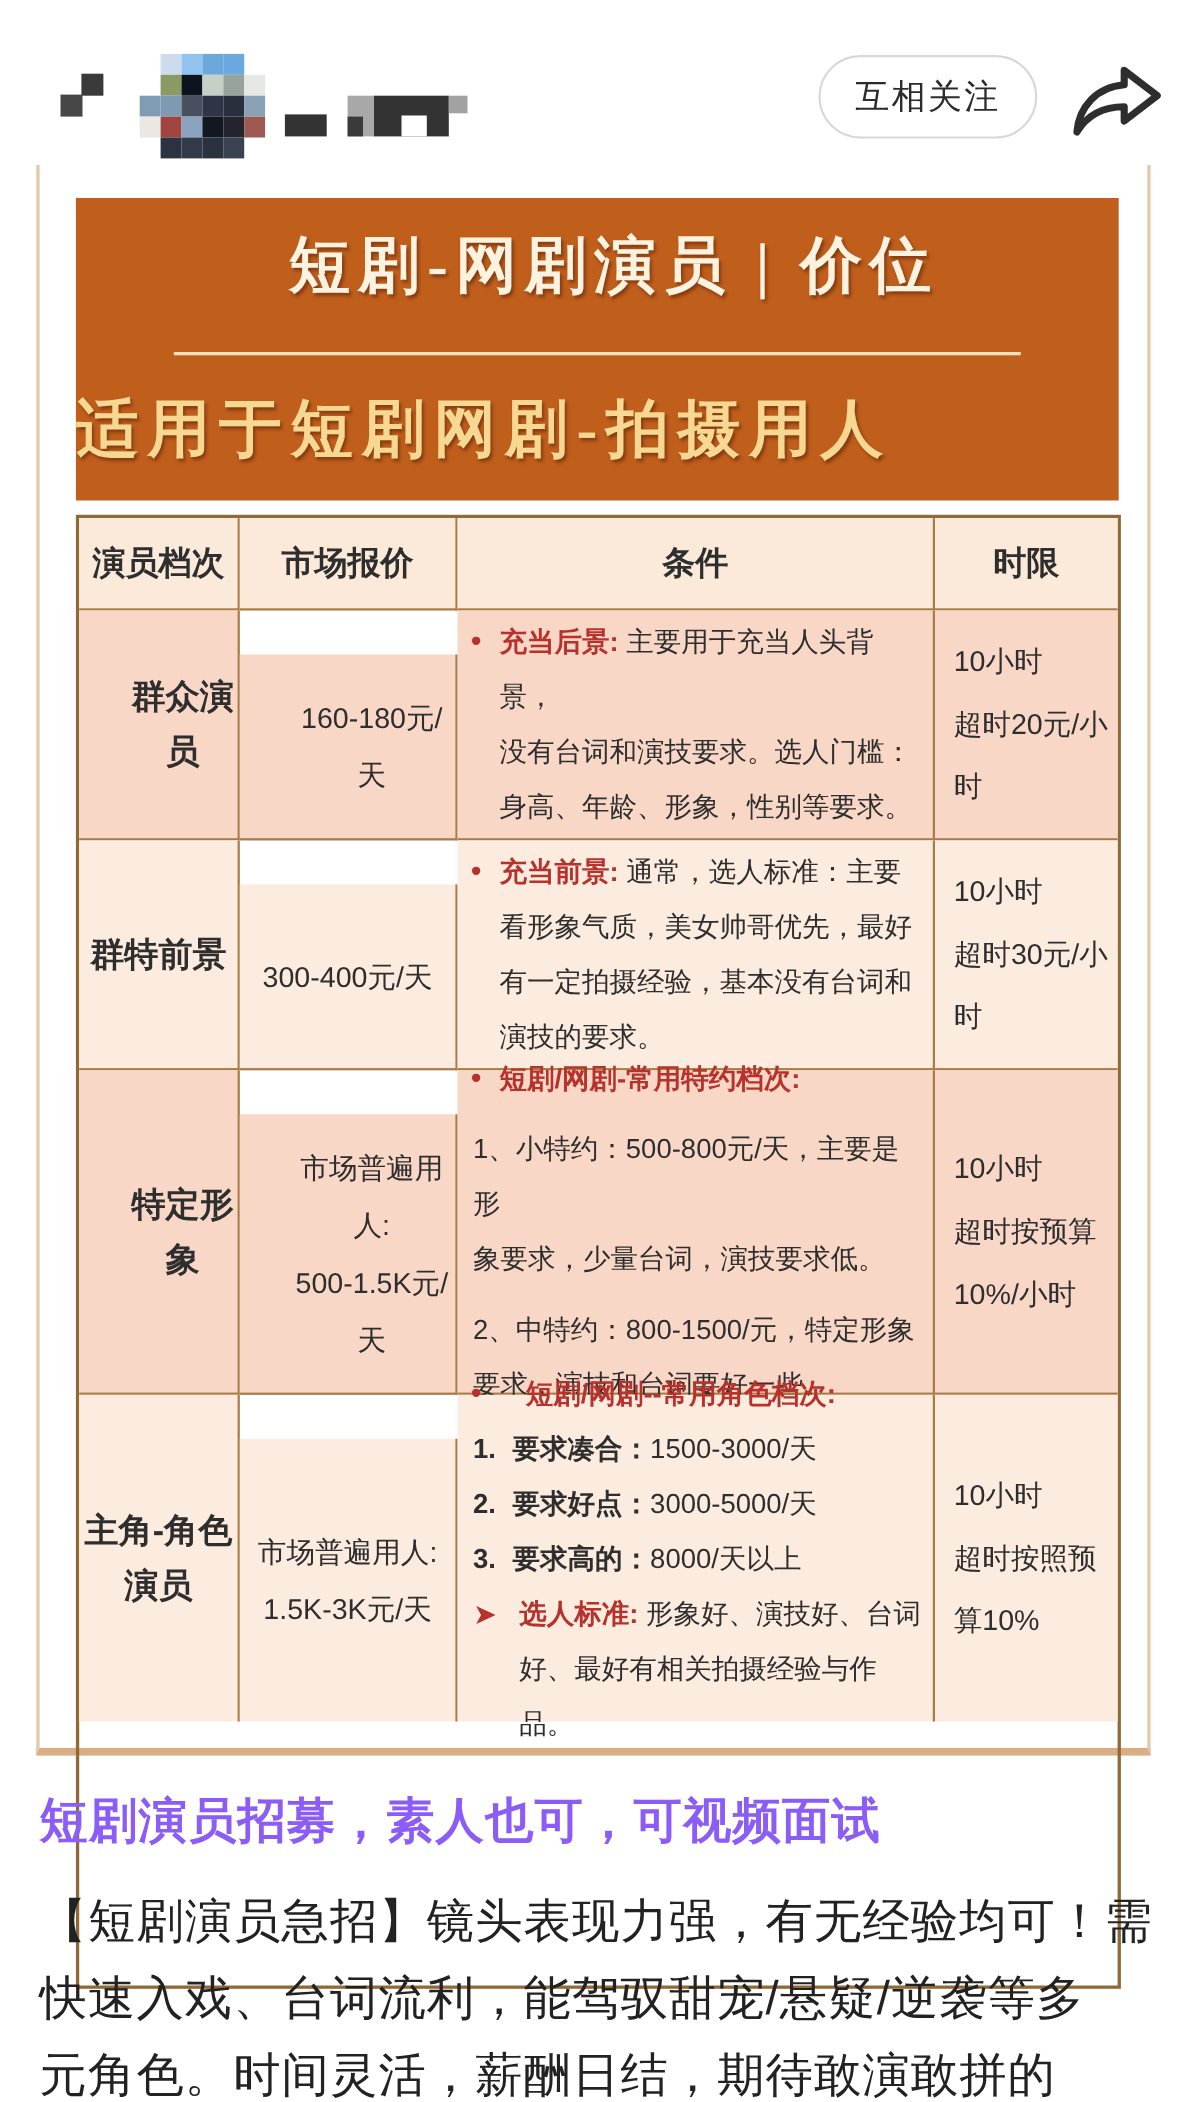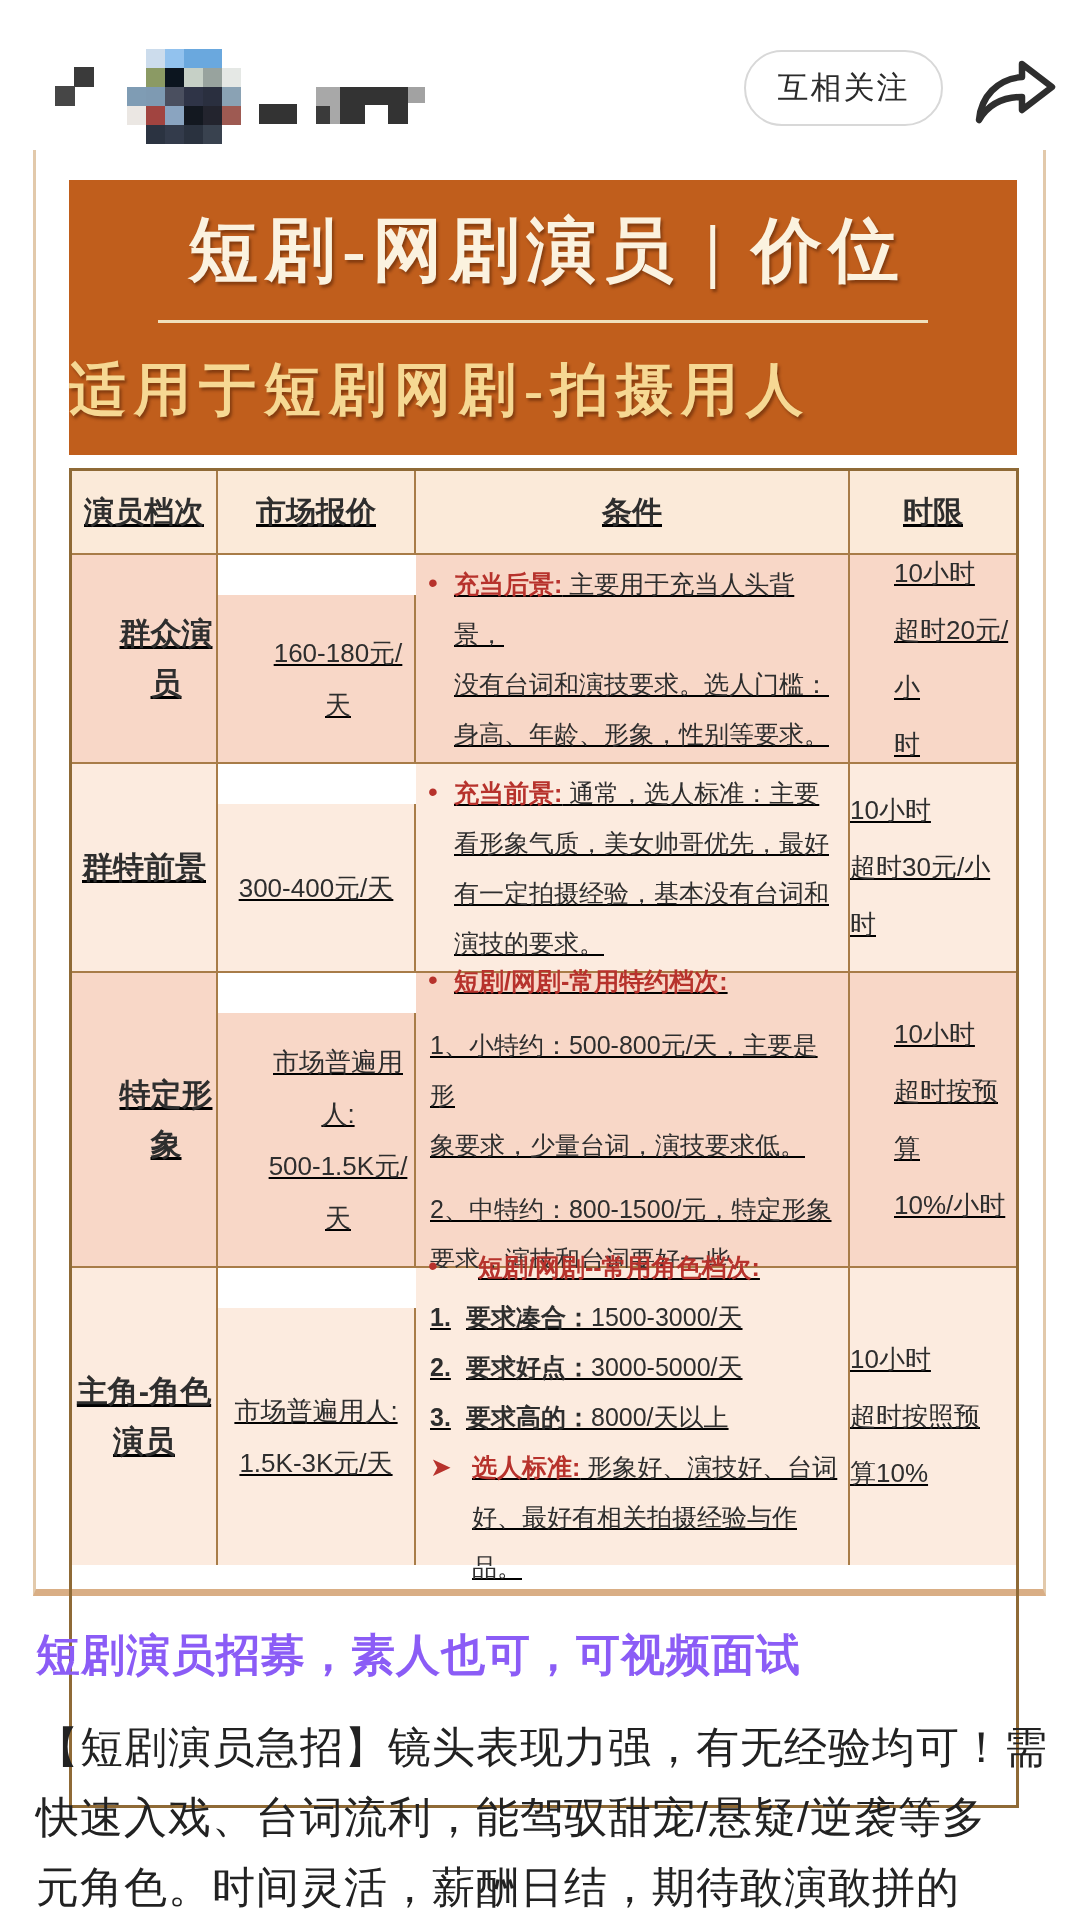--- a/index.html
+++ b/index.html
@@ -19,46 +19,46 @@
 
   
   .card { position:absolute; left:33px; top:150px; width:1013px; height:1446px;
           background:#ffffff;
           border-left:3px solid var(--card-border-side);
           border-right:3px solid var(--card-border-side);
           border-bottom:7px solid var(--card-border-bottom); }
 
   .banner { position:absolute; left:33px; top:30px; width:948px; height:275px;
             background:var(--banner-bg); font-family:"Liberation Serif", serif; }
-  .banner-title { position:absolute; left:4px; top:24px; width:100%; text-align:center;
-                  font-size:70px; font-weight:700; color:var(--banner-title);
+  .banner-title { position:absolute; left:15px; top:24px; width:100%; text-align:center;
+                  font-size:56px; font-weight:700; color:var(--banner-title);
                   letter-spacing:7px; text-shadow:2px 3px 3px rgba(60,20,0,.45); }
   .banner-divider { position:absolute; left:89px; top:140px; width:770px; height:3px;
                     background:var(--banner-divider); }
   .banner-sub { position:absolute; left:0; top:172px; width:100%; 
                 font-size:57px; font-weight:700; color:var(--banner-subtitle);
                 letter-spacing:8px; text-shadow:2px 3px 3px rgba(60,20,0,.45); }
 
   
   .ptable { position:absolute; left:33px; top:318px; width:950px; height:1340px;
             border:3px solid var(--border-outer);
             display:grid; grid-template-columns:146px 198px 434px 166px;
-            grid-template-rows:84px 209px 209px 295px 297px;text-decoration:underline; }
+            grid-template-rows:84px 209px 209px 295px 297px; }
   .td { border-right:2px solid var(--border-brown); border-bottom:2px solid var(--border-brown);
         display:flex; flex-direction:column; justify-content:center; color:#2e2e2e; }
   .td.lastcol { border-right:none; }
   .td.lastrow { border-bottom:none; }
   .th { background:var(--header-bg); align-items:center; font-size:30px; font-weight:700; }
   .row-odd  { background:var(--row-odd);padding-left:44px; }
   .row-even { background:var(--row-even); }
   .tier  { align-items:center; text-align:center; font-size:31px; font-weight:700;
            white-space:pre-line; line-height:50px; }
   .price { align-items:center; text-align:center; font-size:26px;
            white-space:pre-line; line-height:52px;margin-top:40px; }
-  .time  { font-size:26px; line-height:57px; white-space:pre-line; }
+  .time  { font-size:26px; line-height:57px; white-space:pre-line; padding-left:17px; }
   .cond  { font-size:25px; line-height:50px; padding:8px 8px 8px 14px; }
   .cp { position:relative; padding-left:24px; }
   .cp .btext { white-space:pre-line; }
   .bullet { position:absolute; left:-2px; top:-1px; color:var(--accent-red); font-size:28px; }
   .rlabel { color:var(--accent-red); font-weight:700; }
   .cp-items { padding-left:0; white-space:pre-line; margin-top:14px; }
   .cp-head4 { padding-left:48px; }
   .nline { display:flex; }
   .nline .num { font-weight:700; width:36px; flex:none; }
   .nline .blabel { font-weight:700; }

